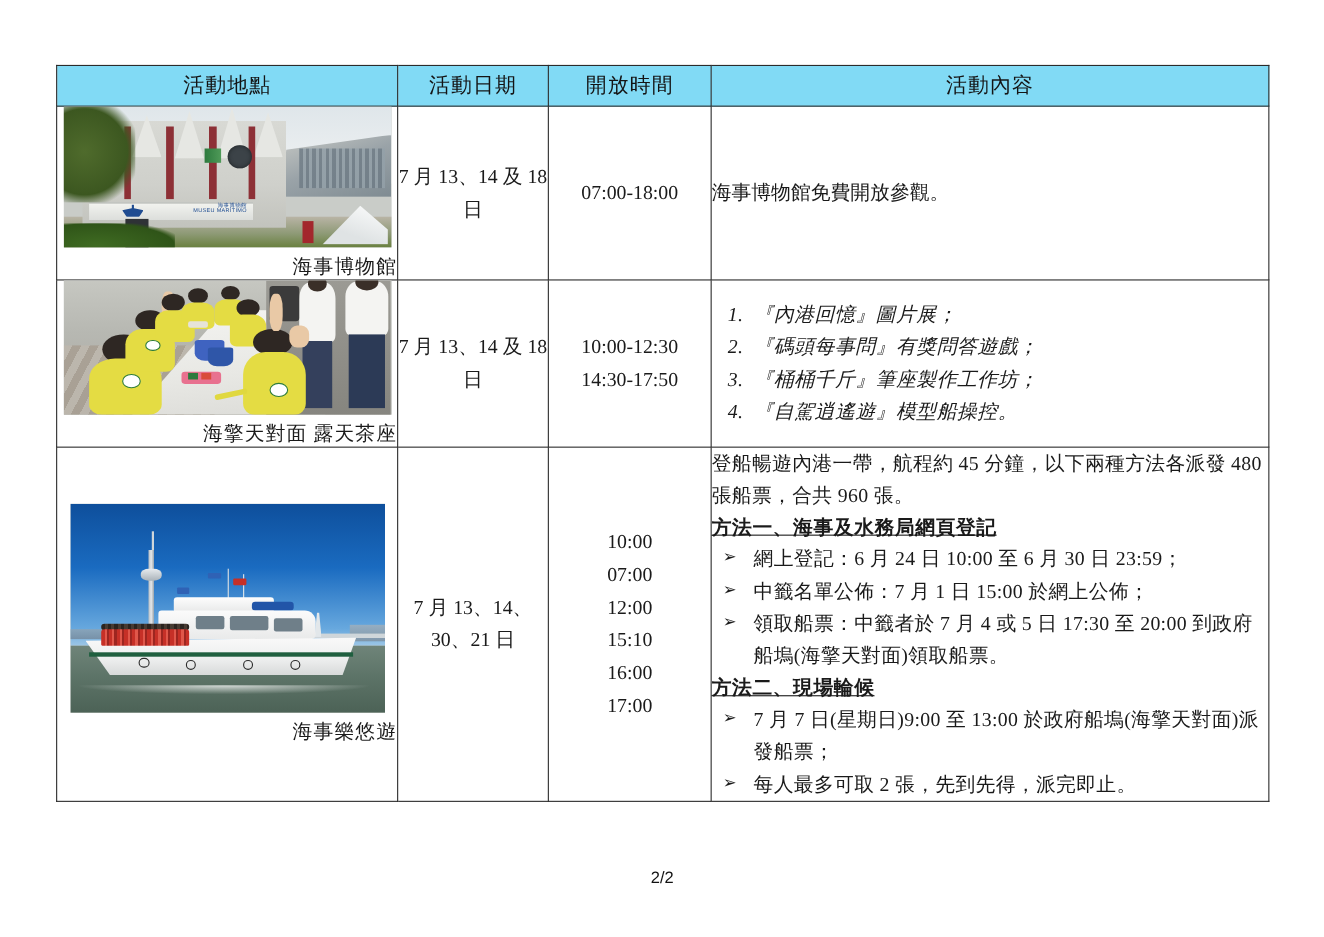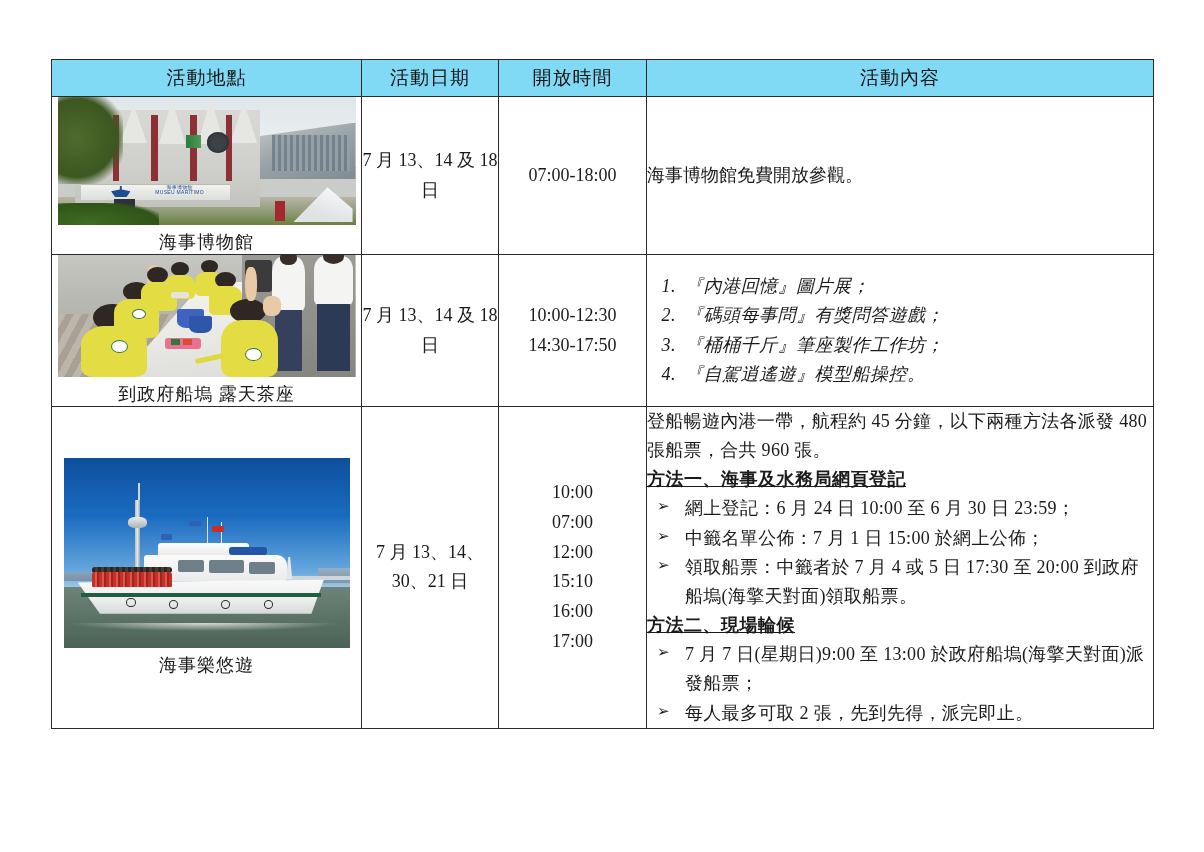--- a/index.html
+++ b/index.html
@@ -42,21 +42,21 @@
     letter-spacing: 1px;
     text-align: center;
     color: #141414;
   }
   .col-place  { width: 310px; }
   .col-date   { width: 137px; }
   .col-time   { width: 148px; }
   .col-detail { width: 507px; }
 
   td.place-cell {
-    text-align: center;
+    text-align: right;
     padding: 6px 4px 8px 4px;
   }
   td.date-cell, td.time-cell {
     text-align: center;
     font-size: 18px;
     line-height: 1.65;
   }
   td.detail-cell {
     text-align: left;
     padding: 8px 12px 8px 10px;
@@ -427,21 +427,21 @@
             <div class="layer kid-arm" style="left:63%;top:10%;width:4%;height:28%;"></div>
             <div class="layer kid-arm" style="left:69%;top:34%;width:6%;height:16%;"></div>
             <div class="layer kid-cup" style="left:40%;top:44%;width:9%;height:16%;"></div>
             <div class="layer kid-cup" style="left:44%;top:50%;width:8%;height:14%;background:#2f56a8;"></div>
             <div class="layer kid-tray" style="left:36%;top:68%;width:12%;height:9%;"></div>
             <div class="layer" style="left:38%;top:69%;width:3%;height:5%;background:#2c7a3d;"></div>
             <div class="layer" style="left:42%;top:69%;width:3%;height:5%;background:#d94b3a;"></div>
             <div class="layer" style="left:46%;top:83%;width:10%;height:4%;background:#e0d83f;border-radius:2px;transform:rotate(-12deg);"></div>
             <div class="layer" style="left:38%;top:30%;width:6%;height:5%;background:#e6e3da;border-radius:2px;"></div>
           </div>
-          <div class="caption">到政府船塢 露天茶座</div>
+          <div class="caption">海擎天對面 露天茶座</div>
         </td>
         <td class="date-cell">7 月 13、14 及 18 日</td>
         <td class="time-cell">
           <span class="time-line">10:00-12:30</span>
           <span class="time-line">14:30-17:50</span>
         </td>
         <td class="detail-cell">
           <ol class="detail-list">
             <li>『內港回憶』圖片展；</li>
             <li>『碼頭每事問』有獎問答遊戲；</li>
@@ -507,13 +507,14 @@
           <ul class="arrow-list">
             <li><span class="bullet">➢</span><span>7 月 7 日(星期日)9:00 至 13:00 於政府船塢(海擎天對面)派發船票；</span></li>
             <li><span class="bullet">➢</span><span>每人最多可取 2 張，先到先得，派完即止。</span></li>
           </ul>
         </td>
       </tr>
 
     </tbody>
   </table>
 
+  <div class="footer">2/2</div>
 </div>
 
 </body></html>

